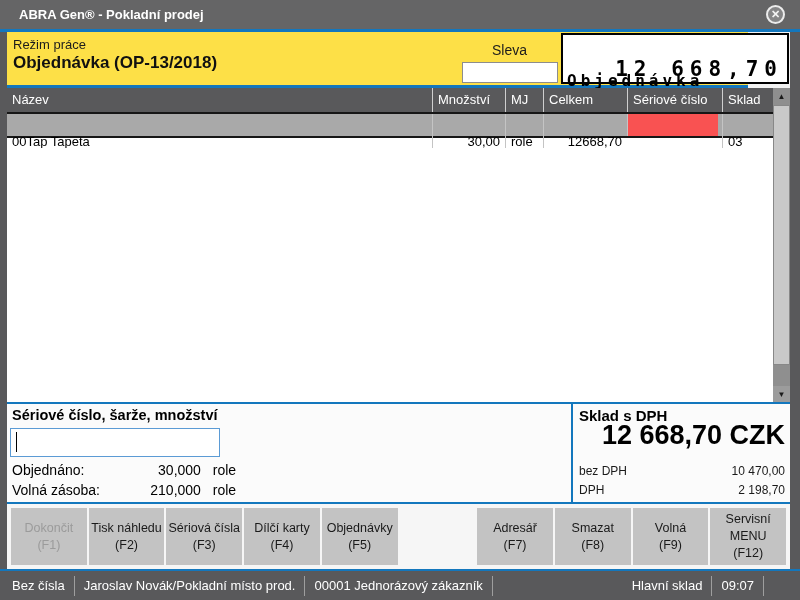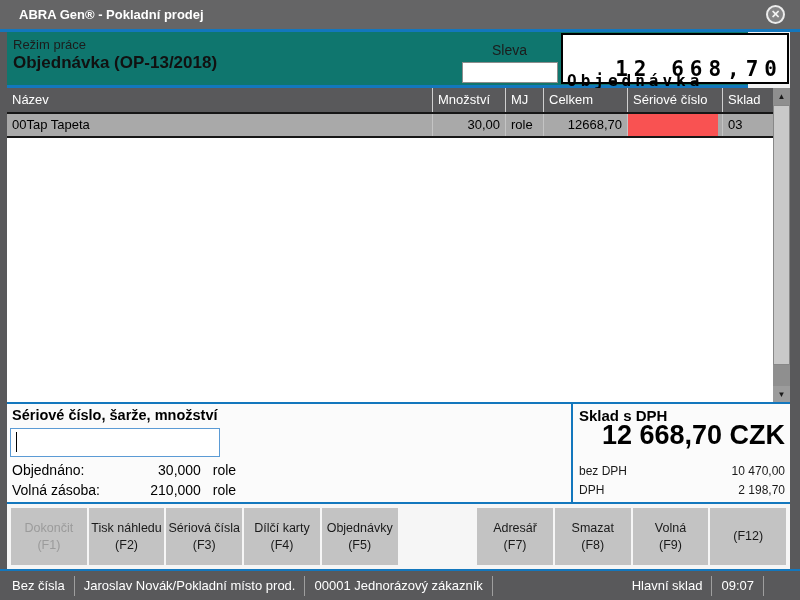--- a/index.html
+++ b/index.html
@@ -17,40 +17,40 @@
   .blueline-top { position:absolute; left:0; top:29px; width:800px; height:3px; background:#1377bd; }
 
   
   .side-border { position:absolute; top:32px; height:537px; background:#59595b; }
   .side-border.left { left:0; width:7px; }
   .side-border.right { left:790px; width:10px; }
 
   .content { position:absolute; left:7px; top:32px; width:783px; height:537px; }
 
   
-  .top-panel { position:absolute; left:0; top:0; width:741px; height:56px; background:#0f766e;
+  .top-panel { position:absolute; left:0; top:0; width:741px; height:56px; background:#fde047;
                border-bottom:3px solid #1377bd; }
   .mode-label { position:absolute; left:6px; top:5px; font-size:13px; color:#1c1c1c; }
   .mode-value { position:absolute; left:6px; top:21px; font-size:17px; font-weight:bold; color:#111; }
   .sleva-label { position:absolute; left:430px; top:10px; width:90px; text-align:right; font-size:14px; color:#1c1c1c; }
   .sleva-input { position:absolute; left:455px; top:30px; width:96px; height:21px; border:1px solid #8d8d8d;
                  background:#fff; font-size:13px; padding:0 3px; }
   .display-box { position:absolute; left:554px; top:1px; width:228px; height:51px; border:2px solid #000;
                  background:#fff; font-family:"DejaVu Sans Mono", monospace; font-weight:bold; color:#000; }
   .display-title { position:absolute; left:4px; top:1px; font-size:16px; letter-spacing:4px;margin-top:35px; }
   .display-amount { position:absolute; right:4px; bottom:1px; font-size:21px; letter-spacing:6px; }
 
   
   .table { position:absolute; left:0; top:56px; width:783px; height:314px; background:#fff; }
   .thead { position:absolute; left:0; top:0; width:766px; height:24px; background:#59595b; display:flex; }
   .th { color:#fff; font-size:13px; line-height:23px; padding:0 5px; white-space:nowrap; overflow:hidden; }
   .th + .th { border-left:1px solid #cfcfcf; }
   .trow { position:absolute; left:0; top:24px; width:766px; height:26px; background:#a9a9a9;
           border-top:2px solid #161616; border-bottom:2px solid #161616; display:flex; }
-  .td { color:#000; font-size:13px; line-height:22px; padding:0 5px; white-space:nowrap; overflow:hidden; }
+  .td { color:#000; font-size:13px; line-height:22px; padding:17px 5px; white-space:nowrap; overflow:hidden; }
   .td + .td { border-left:1px solid #c4c4c4; }
   .col-nazev { width:425px; }
   .col-mnozstvi { width:73px; }
   .col-mj { width:38px; }
   .col-celkem { width:84px; }
   .col-seriove { width:95px; }
   .col-sklad { width:51px; }
   .align-right { text-align:right; }
   .red-fill { position:absolute; inset:0; margin-right:4px; background:#f95252; }
   .td.seriove { position:relative; padding:0; }
@@ -230,20 +230,21 @@
       </button>
       <button class="fbtn">
         <span class="blabel">Smazat</span>
         <span>(F8)</span>
       </button>
       <button class="fbtn">
         <span class="blabel">Volná</span>
         <span>(F9)</span>
       </button>
       <button class="fbtn">
+        <span class="blabel">Servisní MENU</span>
         <span>(F12)</span>
       </button>
     </div>
 
   </div>
 
   <div class="statusbar">
     <div class="seg first">Bez čísla</div>
     <div class="seg">Jaroslav Novák/Pokladní místo prod.</div>
     <div class="seg">00001 Jednorázový zákazník</div>

